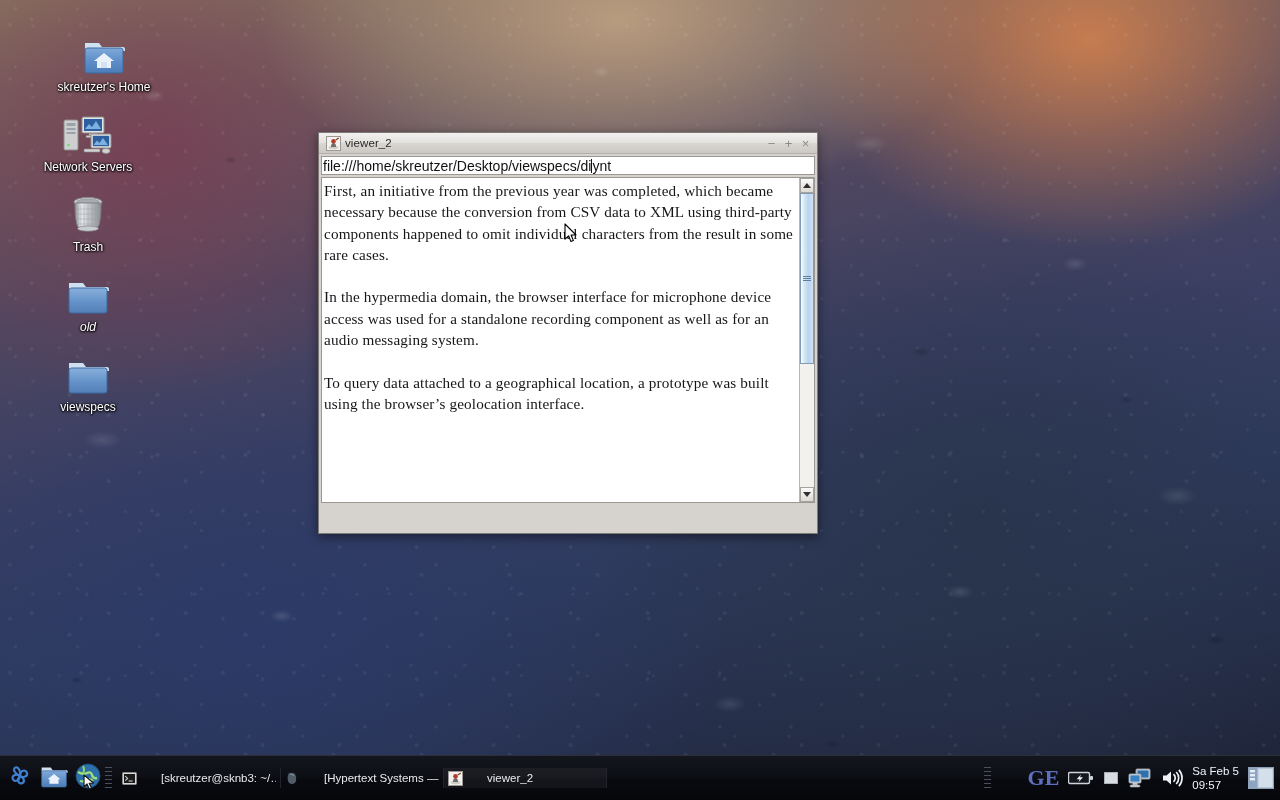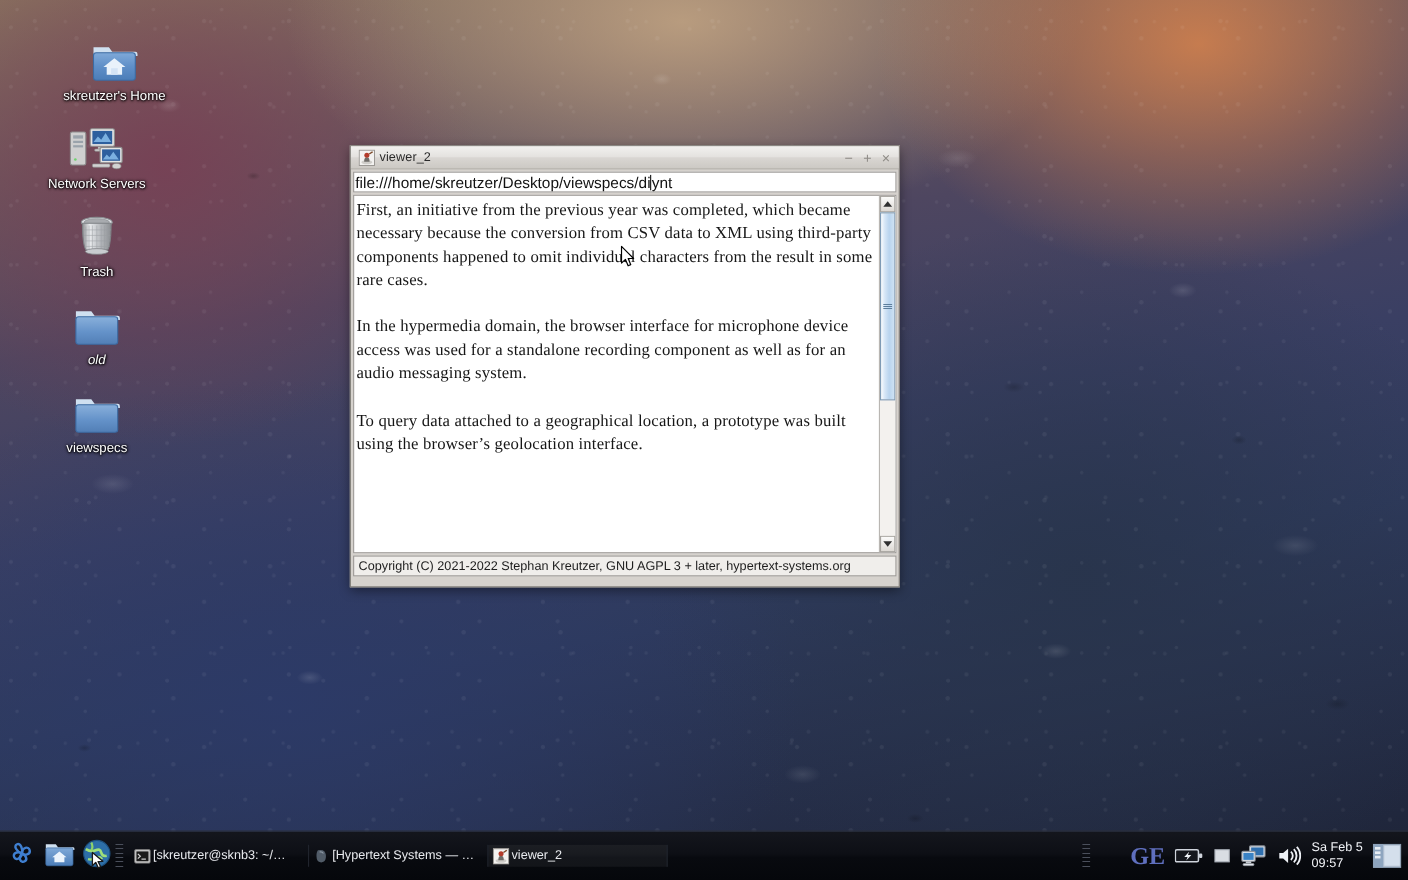--- a/index.html
+++ b/index.html
@@ -152,21 +152,21 @@
     display:flex; align-items:stretch;
   }
   #launchers { display:flex; align-items:center; padding:0 2px 0 3px; gap:1px; }
   .launch { width:33px; height:33px; display:flex; align-items:center; justify-content:center; }
   #tbgrip { width:7px; align-self:center; height:22px;
     background:repeating-linear-gradient(180deg,#4a4f5b 0 1px, rgba(0,0,0,0) 1px 4px); }
 
   #tasklist { flex:1 1 auto; display:flex; flex-wrap:wrap; align-content:center;
               padding:1px 0 1px 4px; }
   .tbtn {
-    height:20px; width:163px; display:flex; align-items:center; gap:2px;
+    height:20px; width:163px; display:flex; align-items:center; gap:24px;
     padding:0 4px; color:#e8eaee; font-size:11.5px;
     border-right:1px solid #20242d;
     overflow:hidden; white-space:nowrap;
   }
   .tbtn .ti { width:15px; height:15px; flex:0 0 auto; }
   .tbtn .tl { overflow:hidden; text-overflow:clip; }
   .tbtn.active { background:rgba(255,255,255,0.05); }
 
   #tray { display:flex; align-items:center; gap:9px; padding:0 6px 0 4px; }
   #traygrip { width:7px; height:22px;
@@ -329,23 +329,20 @@
         <div id="sthumb" style="top: 0%; height: 58%;">
             <span class="grip"></span>
           </div>
       </div>
       <div class="sbtn">
           <span class="tri dn"></span>
         </div>
     </div>
   </div>
 
-  <div id="statusbar">
-    <span>Copyright (C) 2021-2022 Stephan Kreutzer, GNU AGPL 3 + later, hypertext-systems.org</span>
-  </div>
 </div>
 
 <div id="cursor">
   <svg width="14" height="21" viewBox="0 0 14 21">
     <path d="M1 1 L1 16.2 L4.6 12.8 L7.0 18.6 L9.4 17.6 L7.1 12.0 L12 12.0 Z" fill="#ffffff" stroke="#000000" stroke-width="1.1" stroke-linejoin="round"></path>
   </svg>
 </div>
 
 <div id="taskbar">
 

